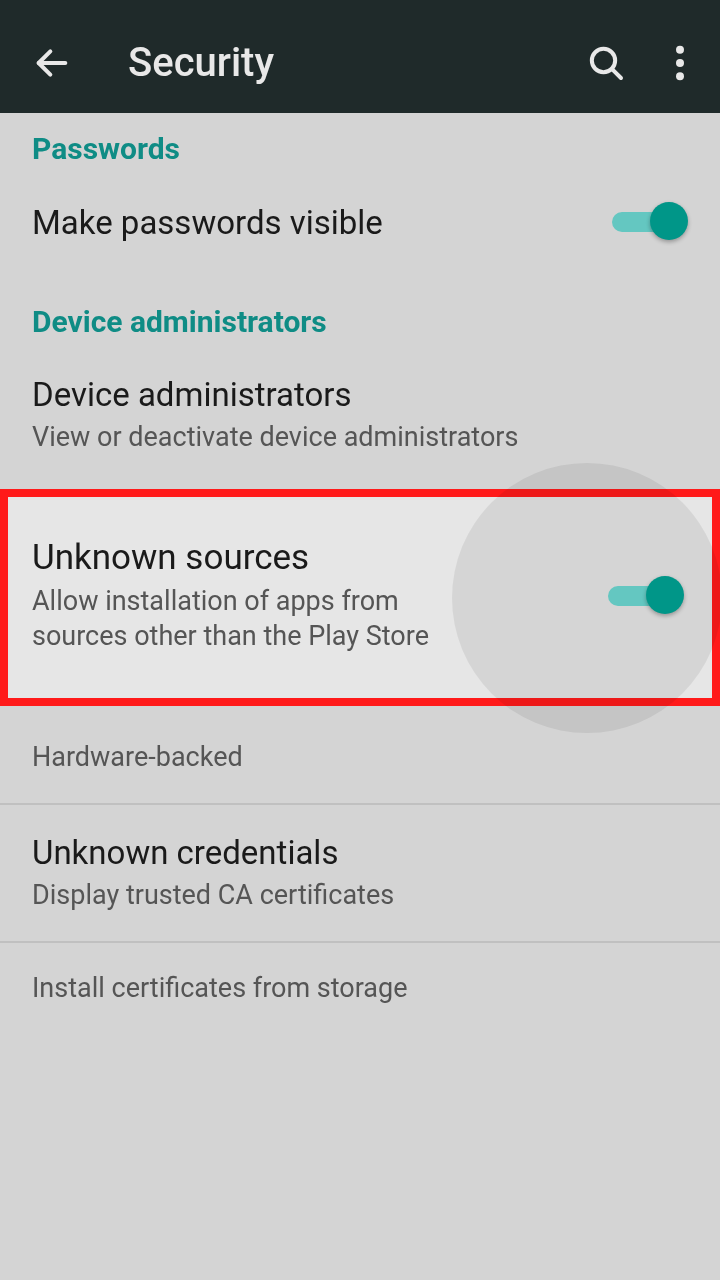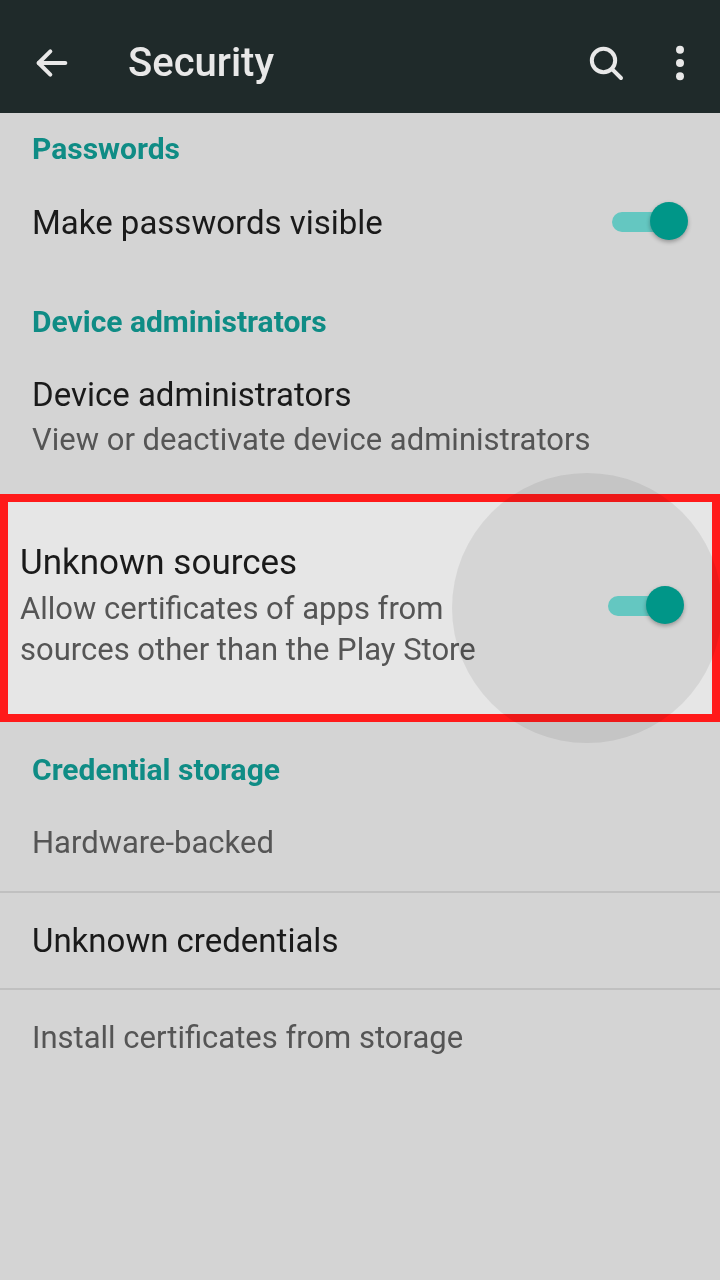--- a/index.html
+++ b/index.html
@@ -32,21 +32,21 @@
     padding: 18px 32px 8px 32px;
   }
   .row {
     padding: 28px 32px 28px 32px;
     display: flex;
     align-items: center;
     gap: 28px;
   }
   .row-text { flex: 1; display: flex; flex-direction: column; gap: 6px; }
   .row-title { color: #1a1a1a; font-size: 33px; font-weight: 400; }
-  .row-sub { color: #555; font-size: 31px; line-height: 1.3; }
+  .row-sub { color: #555; font-size: 27px; line-height: 1.3; }
   .toggle {
     width: 76px; height: 40px; position: relative; flex-shrink: 0;
   }
   .toggle-track {
     position: absolute; top: 10px; left: 0; right: 6px; height: 20px;
     background: #64c7c1;
     border-radius: 20px;
   }
   .toggle-knob {
     position: absolute; right: 0; top: 0;
@@ -54,21 +54,21 @@
     background: #009688;
     box-shadow: 0 2px 4px rgba(0,0,0,0.3);
   }
   .divider { height: 2px; background: #c0c0c0; margin: 0; }
   .highlight-wrap {
     border: 8px solid #ff1a1a;
     background: #e6e6e6;
     position: relative;
     margin: 6px 0;
   }
-  .highlight-wrap .row { padding: 40px 28px 44px 12px; border-radius: 26px; }
+  .highlight-wrap .row { padding: 40px 28px 44px 24px; border-radius: 26px; }
   .highlight-wrap .row-title { font-size: 35px; }
   .highlight-wrap .row-sub { max-width: 460px; }
   .ripple {
     position: absolute;
     right: -10px; top: 50%; transform: translateY(-50%);
     width: 270px; height: 270px; border-radius: 50%;
     background: rgba(0,0,0,0.07);
     pointer-events: none;
   }
   .partial-top { margin-top: -12px; }
@@ -122,42 +122,42 @@
       <div class="row-title">Device administrators</div>
       <div class="row-sub">View or deactivate device administrators</div>
     </div>
   </div>
 
   <div class="highlight-wrap">
     <div class="ripple"></div>
     <div class="row">
       <div class="row-text">
         <div class="row-title">Unknown sources</div>
-        <div class="row-sub">Allow certificates of apps from sources other than the Play Store</div>
+        <div class="row-sub">Allow installation of apps from sources other than the Play Store</div>
       </div>
       <div class="toggle">
         <div class="toggle-track"></div>
         <div class="toggle-knob"></div>
       </div>
     </div>
   </div>
 
-  <div class="section-header" style="padding-top:24px;">Credential storage</div>
 
   <div class="row">
     <div class="row-text">
       <div class="row-sub">Hardware-backed</div>
     </div>
   </div>
 
   <div class="divider"></div>
 
   <div class="row">
     <div class="row-text">
       <div class="row-title">Unknown credentials</div>
+      <div class="row-sub">Display trusted CA certificates</div>
     </div>
   </div>
 
   <div class="divider"></div>
 
   <div class="row">
     <div class="row-text">
       <div class="row-sub">Install certificates from storage</div>
     </div>
   </div>

